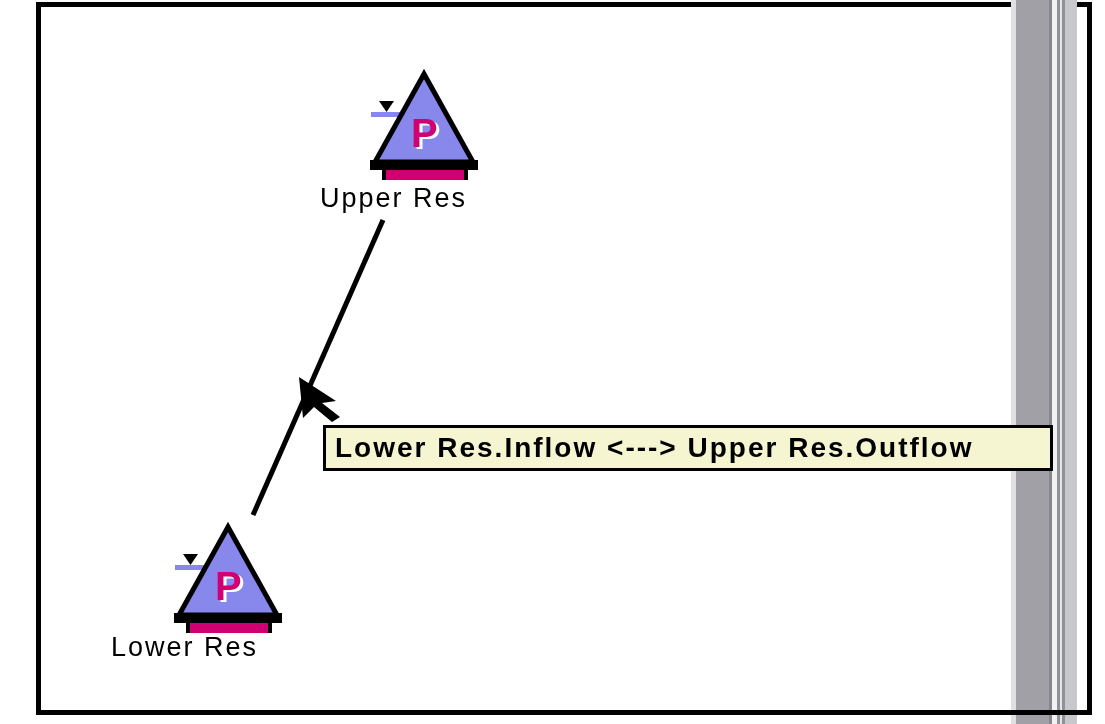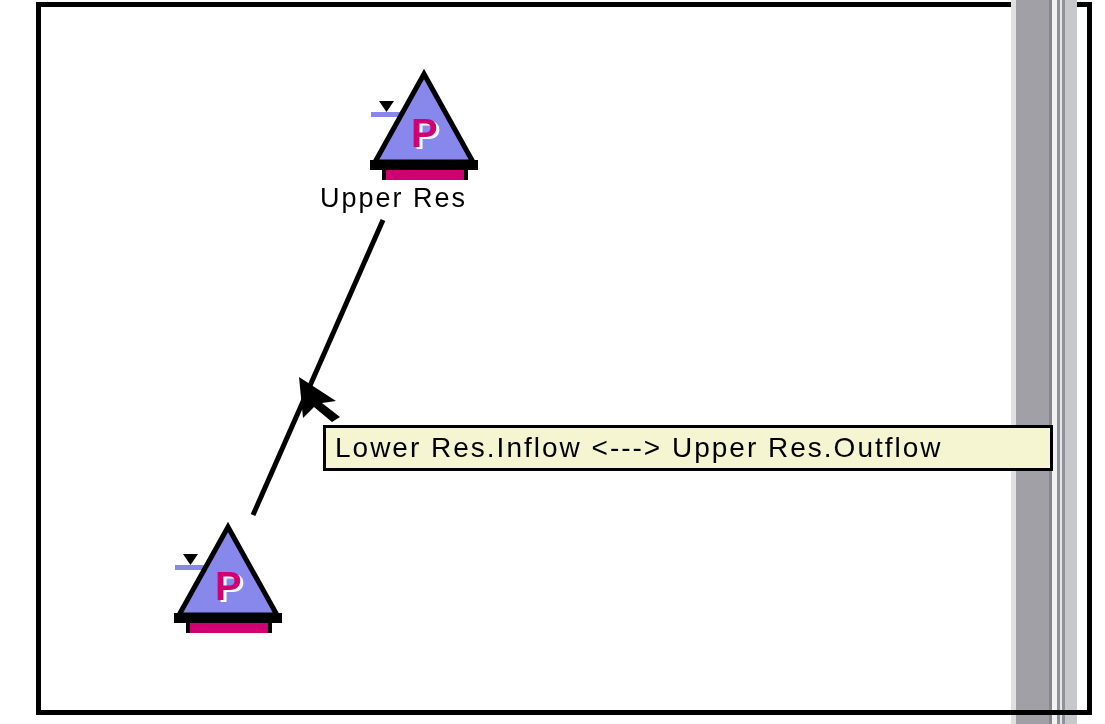--- a/index.html
+++ b/index.html
@@ -75,21 +75,21 @@
     left: 323px; top: 425px;
     width: 730px; height: 46px;
     box-sizing: border-box;
     background: #f5f5d2;
     border: 3px solid #000000;
     z-index: 4;
     display: flex;
     align-items: center;
     padding-left: 9px;
     font-size: 28px;
-    font-weight: normal;
+    font-weight: bold;
     letter-spacing: 2px;
     color: #000000;
     white-space: nowrap;
     overflow: hidden;
   }
 </style>
 </head>
 <body>
 
 <div id="stage">
@@ -128,20 +128,21 @@
     <svg class="res-icon" width="113" height="112" viewBox="0 0 113 112">
       <rect x="6" y="44" width="33" height="5" fill="#8787ec"></rect>
       <polygon points="14,33 29,33 21.5,44" fill="#000000"></polygon>
       <polygon points="59,6 10,94 108,94" fill="#8787ec" stroke="#000000" stroke-width="5"></polygon>
       <rect x="5" y="92" width="108" height="10" fill="#000000"></rect>
       <rect x="17" y="102" width="86" height="10" fill="#000000"></rect>
       <rect x="21" y="102" width="78" height="10" fill="#d10072"></rect>
       <text x="49" y="81" fill="#ffffff">P</text>
       <text x="46" y="79" fill="#d10072">P</text>
     </svg>
+    <div class="res-label">Lower Res</div>
   </div>
 
   <div id="link-tooltip">Lower Res.Inflow &lt;---&gt; Upper Res.Outflow</div>
 
   <svg id="overlay" width="1105" height="724" viewBox="0 0 1105 724">
     <line x1="383" y1="220" x2="253" y2="515" stroke="#000000" stroke-width="5"></line>
     <polygon points="299,377 336,401 322,403 340,417 332,422 314,407 303,418" fill="#000000"></polygon>
   </svg>
 
 </div>

